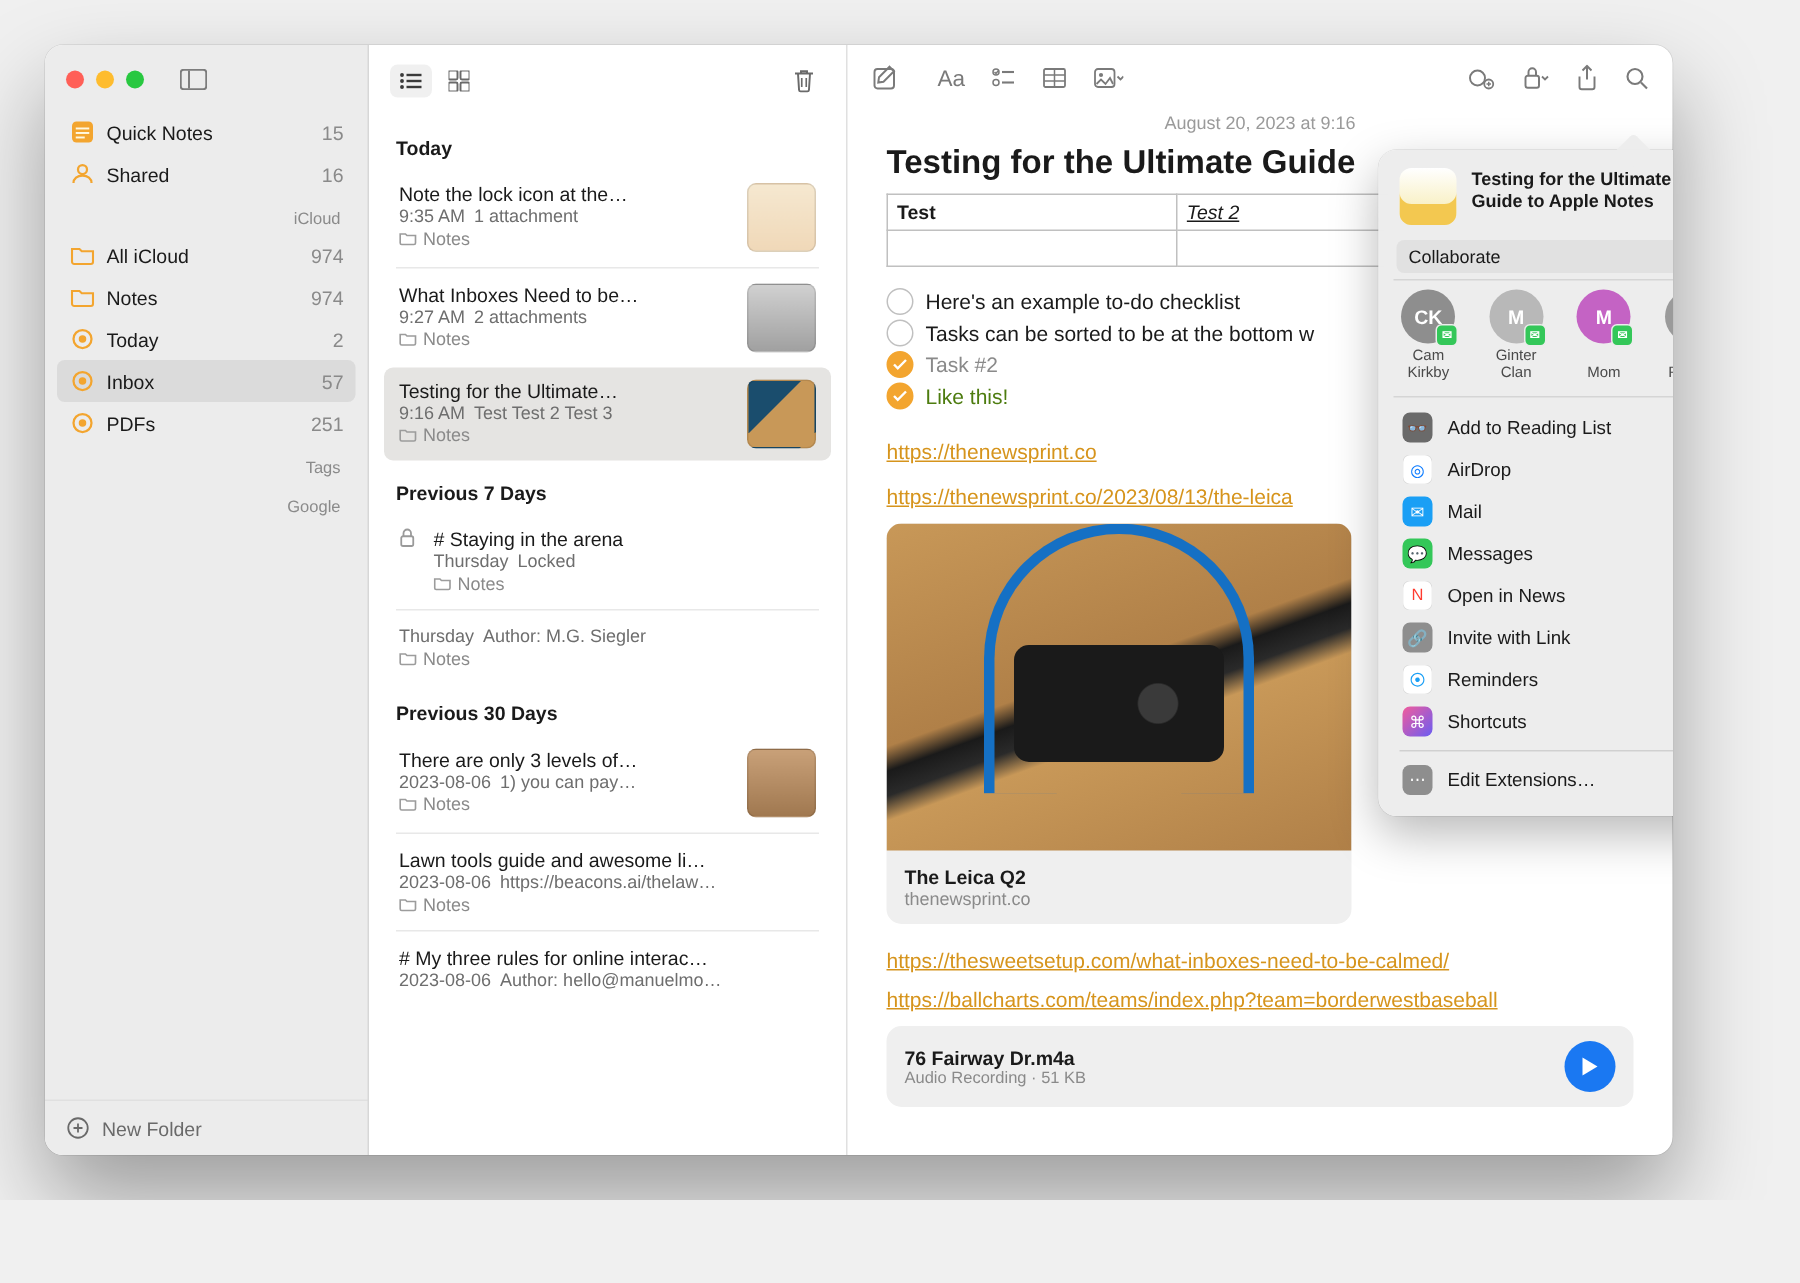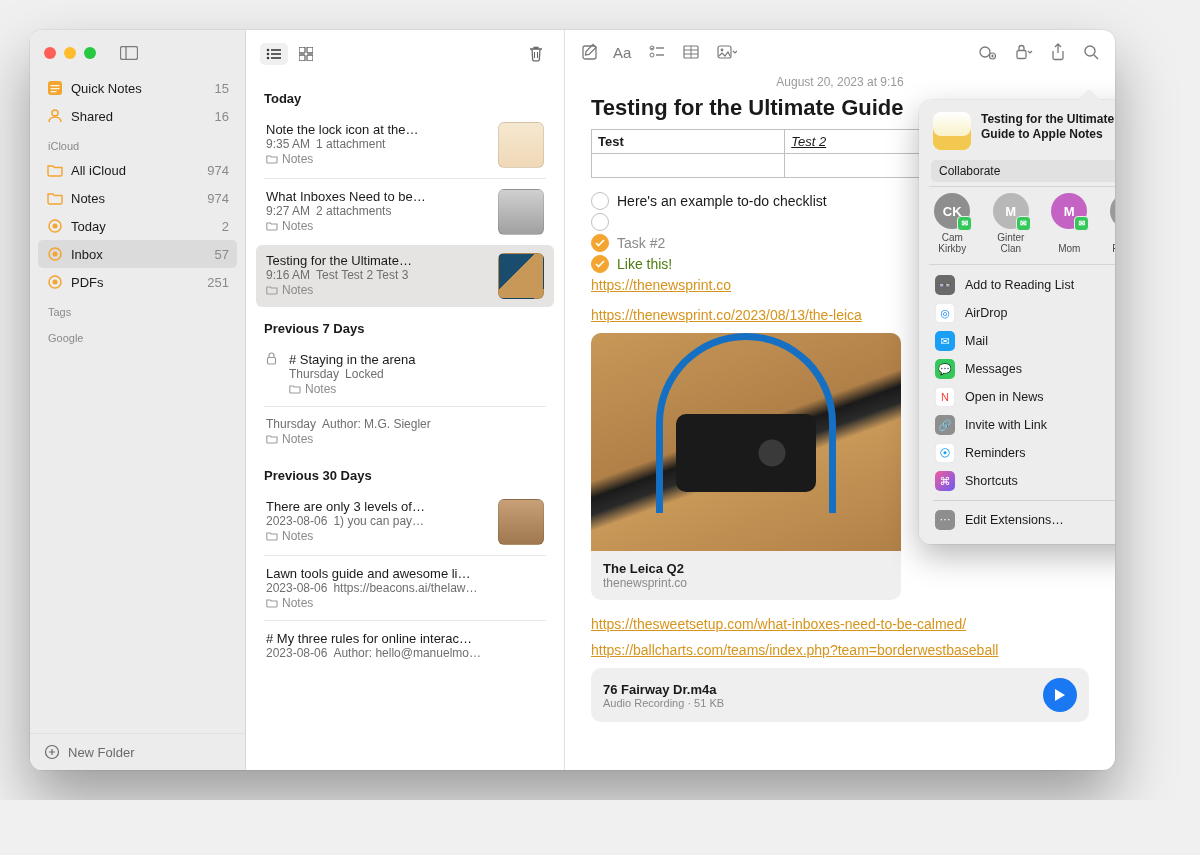--- a/index.html
+++ b/index.html
@@ -47,21 +47,21 @@
   padding: 5px 8px;
   border-radius: 5px;
   gap: 7px;
   font-size: 13px;
   cursor: default;
 }
 .side-item.selected { background: rgba(0,0,0,0.07); }
 .side-item .label { flex: 1; white-space: nowrap; overflow: hidden; text-overflow: ellipsis; }
 .side-item .count { color: #8a8a8a; font-size: 13px; }
 .side-icon { width: 18px; height: 18px; display: inline-flex; align-items: center; justify-content: center; color: #f3a52f; }
-.side-section { color: #8a8a8a; font-size: 11px; padding: 10px 10px 4px; font-weight: 500; }
+.side-section { color: #8a8a8a; font-size: 11px; padding: 10px 10px 4px; font-weight: 500; text-align: right; }
 .sidebar-footer {
   padding: 10px 14px;
   border-top: 1px solid rgba(0,0,0,0.05);
   color: #6a6a6a;
   display: flex; align-items: center; gap: 8px;
 }
 
 .notes-list {
   width: 319px;
   background: #fff;
@@ -98,21 +98,21 @@
 .thumb.img2 { background: linear-gradient(#d0d0d0, #a0a0a0); }
 .thumb.img3 { background: linear-gradient(135deg, #1a4d6d 40%, #c89858 40%); }
 .thumb.img4 { background: linear-gradient(#c8a078, #a07850); }
 .sep { height: 1px; background: #e8e8e8; margin: 2px 18px; }
 .lock-icon-sm { color: #9a9a9a; margin-right: 2px; display: inline-flex; }
 
 .editor { flex: 1; display: flex; flex-direction: column; min-width: 0; }
 .editor-toolbar {
   display: flex;
   padding: 13px 16px 8px;
-  gap: 14px;
+  gap: 26px;
   color: #7a7a7a;
 }
 .editor-toolbar .group { display: flex; gap: 18px; align-items: center; }
 .editor-toolbar .spacer { flex: 1; }
 .editor-body { flex: 1; overflow-y: auto; padding: 6px 26px 16px; }
 .note-date { color: #9a9a9a; font-size: 12px; text-align: center; margin-bottom: 6px; }
 .note-title { font-weight: 700; font-size: 22px; margin-bottom: 8px; }
 .tbl { border-collapse: collapse; width: 100%; margin-bottom: 14px; }
 .tbl td { border: 0.5px solid #c0c0c0; padding: 4px 6px; font-size: 13px; height: 24px; }
 .tbl td.u { text-decoration: underline; font-style: italic; }
@@ -532,39 +532,40 @@
             </tr>
       </tbody>
         </table>
       <div id="checks">
           <div class="check-row">
             <span class="check"></span>
             <span>Here's an example to-do checklist</span>
           </div>
           <div class="check-row">
             <span class="check"></span>
+            <span>Tasks can be sorted to be at the bottom w</span>
           </div>
           <div class="check-row">
             <span class="check done">
               <svg width="10" height="8" viewBox="0 0 10 8">
                 <path d="M1 4l2.5 2.5L9 1" fill="none" stroke="currentColor" stroke-width="1.6"></path>
               </svg>
             </span>
             <span style="color: rgb(138, 138, 138);">Task #2</span>
           </div>
           <div class="check-row">
             <span class="check done">
               <svg width="10" height="8" viewBox="0 0 10 8">
                 <path d="M1 4l2.5 2.5L9 1" fill="none" stroke="currentColor" stroke-width="1.6"></path>
               </svg>
             </span>
             <span style="color: #4d7c0f;">Like this!</span>
           </div>
         </div>
-      <div style="margin:4px 0 14px;"><a class="link">https://thenewsprint.co</a></div>
+      <div style="margin:20px 0 14px;"><a class="link">https://thenewsprint.co</a></div>
       <div><a class="link">https://thenewsprint.co/2023/08/13/the-leica</a></div>
       <div class="preview-card">
         <div class="preview-img">
             <div class="strap"></div>
             <div class="camera-shape"></div>
           </div>
         <div class="preview-text">
           <div class="ptitle">The Leica Q2</div>
           <div class="purl">thenewsprint.co</div>
         </div>

